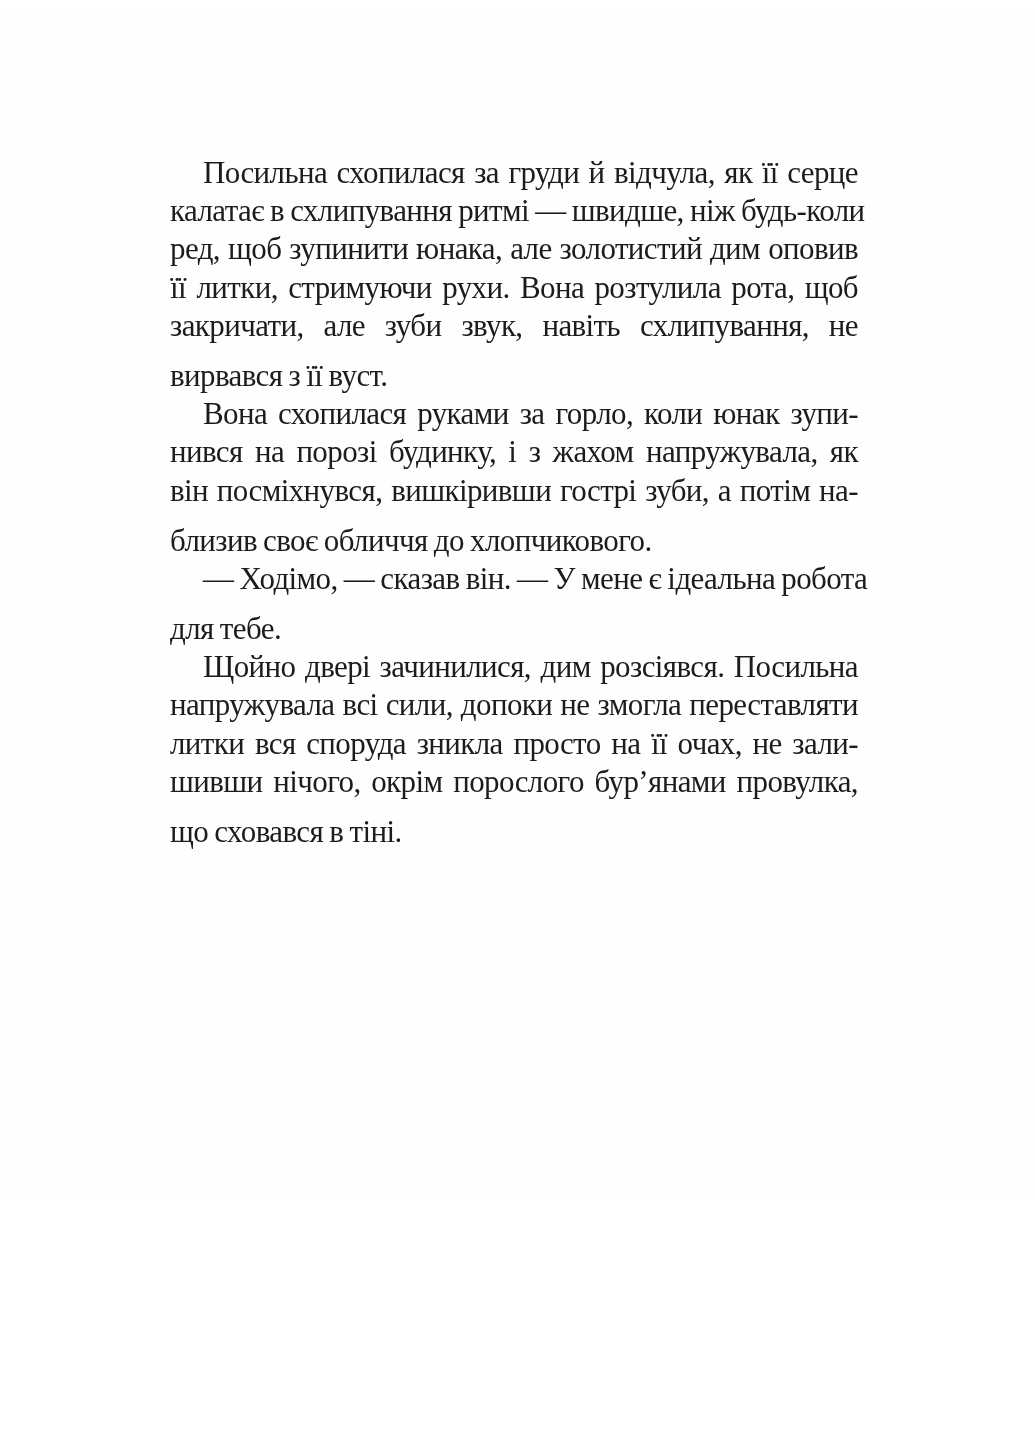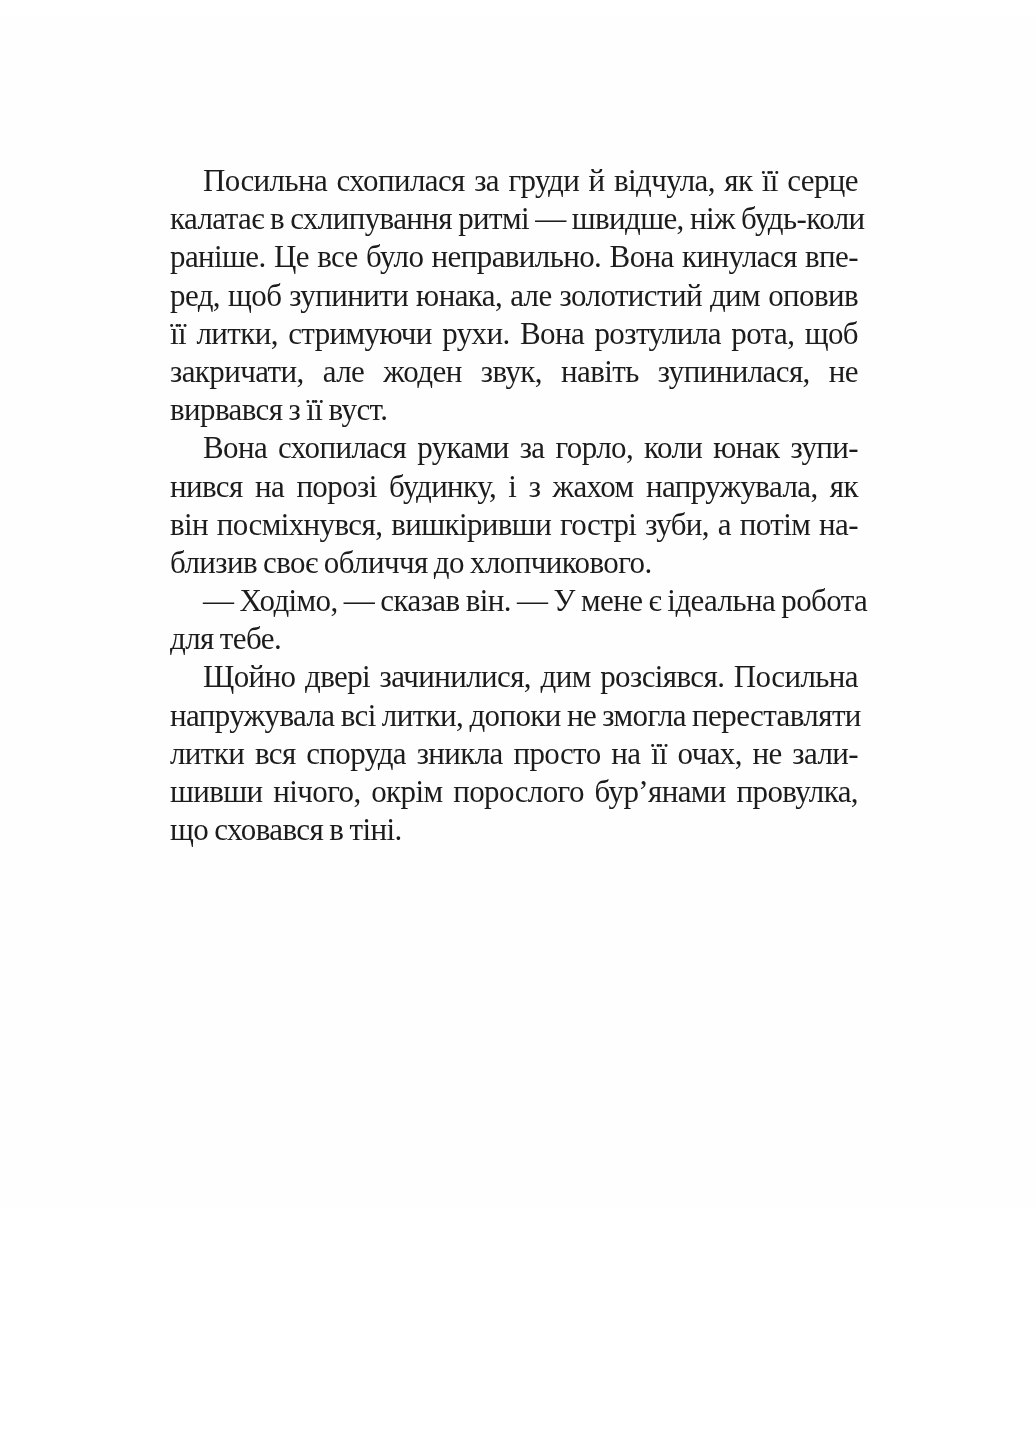--- a/index.html
+++ b/index.html
@@ -8,21 +8,21 @@
       background: #ffffff;
     }
     body {
       width: 1035px;
       height: 1440px;
       position: relative;
       overflow: hidden;
     }
     .page {
       position: absolute;
-      left: 0; top: 16px;
+      left: 0; top: 8px;
       width: 1035px;
       height: 1192px;
       background: #fefefe;
     }
     .text-block {
       position: absolute;
       left: 170px;
       top: 146px;
       width: 688px;
       font-family: "Liberation Serif", "DejaVu Serif", serif;
@@ -34,58 +34,58 @@
     }
     .line {
       display: block;
       white-space: nowrap;
       height: 38.2px;
       text-align: justify;
       text-align-last: justify;
     }
     .line.last {
       text-align-last: left;
+      margin-top: 12px;
     }
     .line.indent {
       padding-left: 33px;
     }
   </style>
 </head>
 <body>
 
 <div class="page">
   <div class="text-block">
 
     <div>
       <span class="line indent">Посильна схопилася за груди й відчула, як її серце</span>
       <span class="line">калатає в схлипування ритмі — швидше, ніж будь-коли</span>
-      <span class="line">раніше. Це все було неправильно. Вона кинулася впе-</span>
       <span class="line">ред, щоб зупинити юнака, але золотистий дим оповив</span>
       <span class="line">її литки, стримуючи рухи. Вона розтулила рота, щоб</span>
-      <span class="line">закричати, але жоден звук, навіть зупинилася, не</span>
+      <span class="line">закричати, але зуби звук, навіть схлипування, не</span>
       <span class="line last">вирвався з її вуст.</span>
     </div>
 
     <div>
       <span class="line indent">Вона схопилася руками за горло, коли юнак зупи-</span>
       <span class="line">нився на порозі будинку, і з жахом напружувала, як</span>
       <span class="line">він посміхнувся, вишкіривши гострі зуби, а потім на-</span>
       <span class="line last">близив своє обличчя до хлопчикового.</span>
     </div>
 
     <div>
       <span class="line indent">— Ходімо, — сказав він. — У мене є ідеальна робота</span>
       <span class="line last">для тебе.</span>
     </div>
 
     <div>
     </div>
 
     <div>
       <span class="line indent">Щойно двері зачинилися, дим розсіявся. Посильна</span>
-      <span class="line">напружувала всі литки, допоки не змогла переставляти</span>
+      <span class="line">напружувала всі сили, допоки не змогла переставляти</span>
       <span class="line">литки вся споруда зникла просто на її очах, не зали-</span>
       <span class="line">шивши нічого, окрім порослого бур’янами провулка,</span>
       <span class="line last">що сховався в тіні.</span>
     </div>
 
   </div>
 </div>
 
 </body></html>

